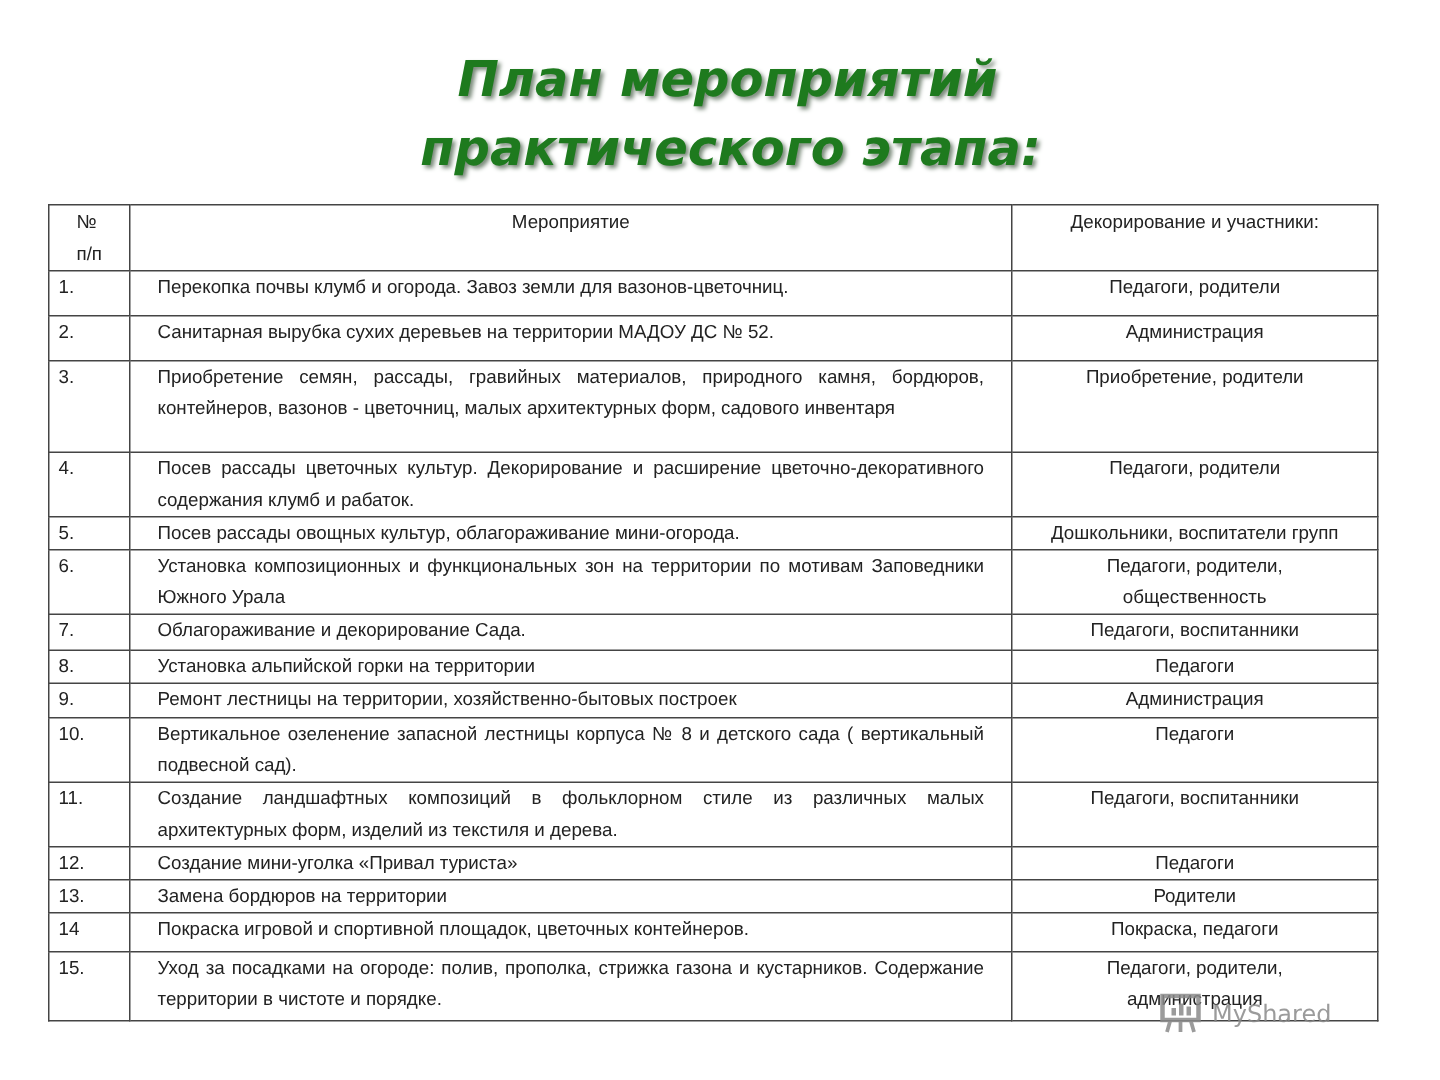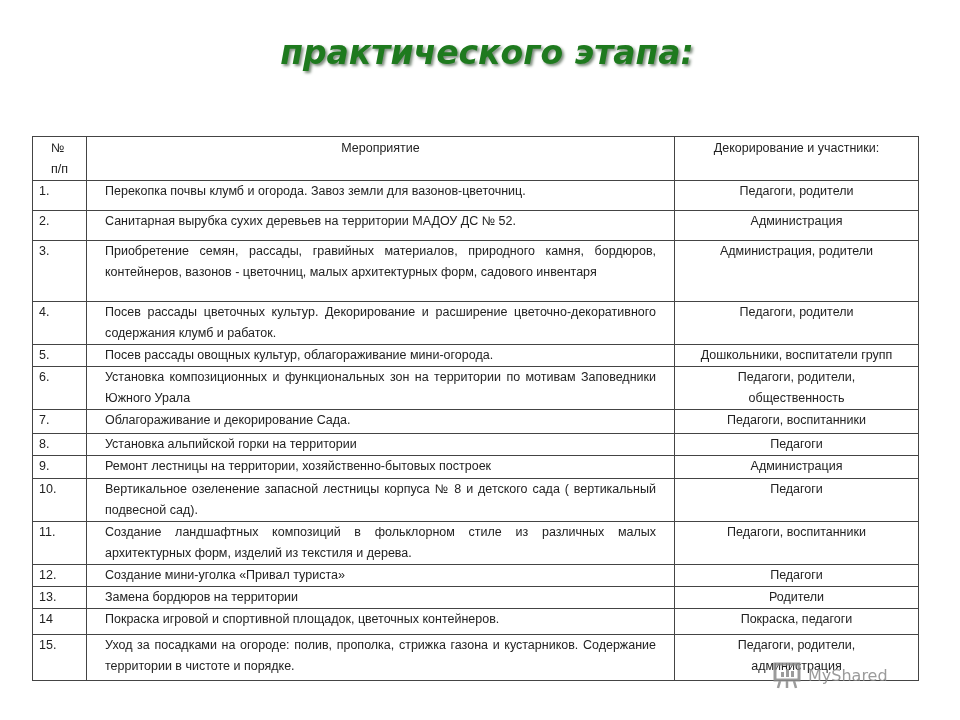--- a/index.html
+++ b/index.html
@@ -34,20 +34,21 @@
     position: absolute; left: 772px; top: 660px; height: 30px;
     display: flex; align-items: center; color: #8a8a8a; opacity: 0.85;
     font-family: "DejaVu Sans", sans-serif; font-size: 16px;
   }
   .watermark svg { margin-right: 6px; }
 </style>
 </head>
 <body>
 
 <div class="title">
+  <span class="line1">План мероприятий</span>
   <span class="line2">практического этапа:</span>
 </div>
 
 <table class="plan">
   <colgroup>
       <col class="c1">
       <col class="c2">
       <col class="c3">
     </colgroup>
   <thead>
@@ -64,21 +65,21 @@
         <td class="org">Педагоги, родители</td>
       </tr>
       <tr style="height: 30px;">
         <td class="num">2.</td>
         <td class="act">Санитарная вырубка сухих деревьев на территории МАДОУ ДС № 52.</td>
         <td class="org">Администрация</td>
       </tr>
       <tr style="height: 61px;">
         <td class="num">3.</td>
         <td class="act">Приобретение семян, рассады, гравийных материалов, природного камня, бордюров, контейнеров, вазонов - цветочниц, малых архитектурных форм, садового инвентаря</td>
-        <td class="org">Администрация, родители</td>
+        <td class="org">Приобретение, родители</td>
       </tr>
       <tr style="height: 41px;">
         <td class="num">4.</td>
         <td class="act">Посев рассады цветочных культур. Декорирование и расширение цветочно-декоративного содержания клумб и рабаток.</td>
         <td class="org">Педагоги, родители</td>
       </tr>
       <tr style="height: 22px;">
         <td class="num">5.</td>
         <td class="act">Посев рассады овощных культур, облагораживание мини-огорода.</td>
         <td class="org">Дошкольники, воспитатели групп</td>

